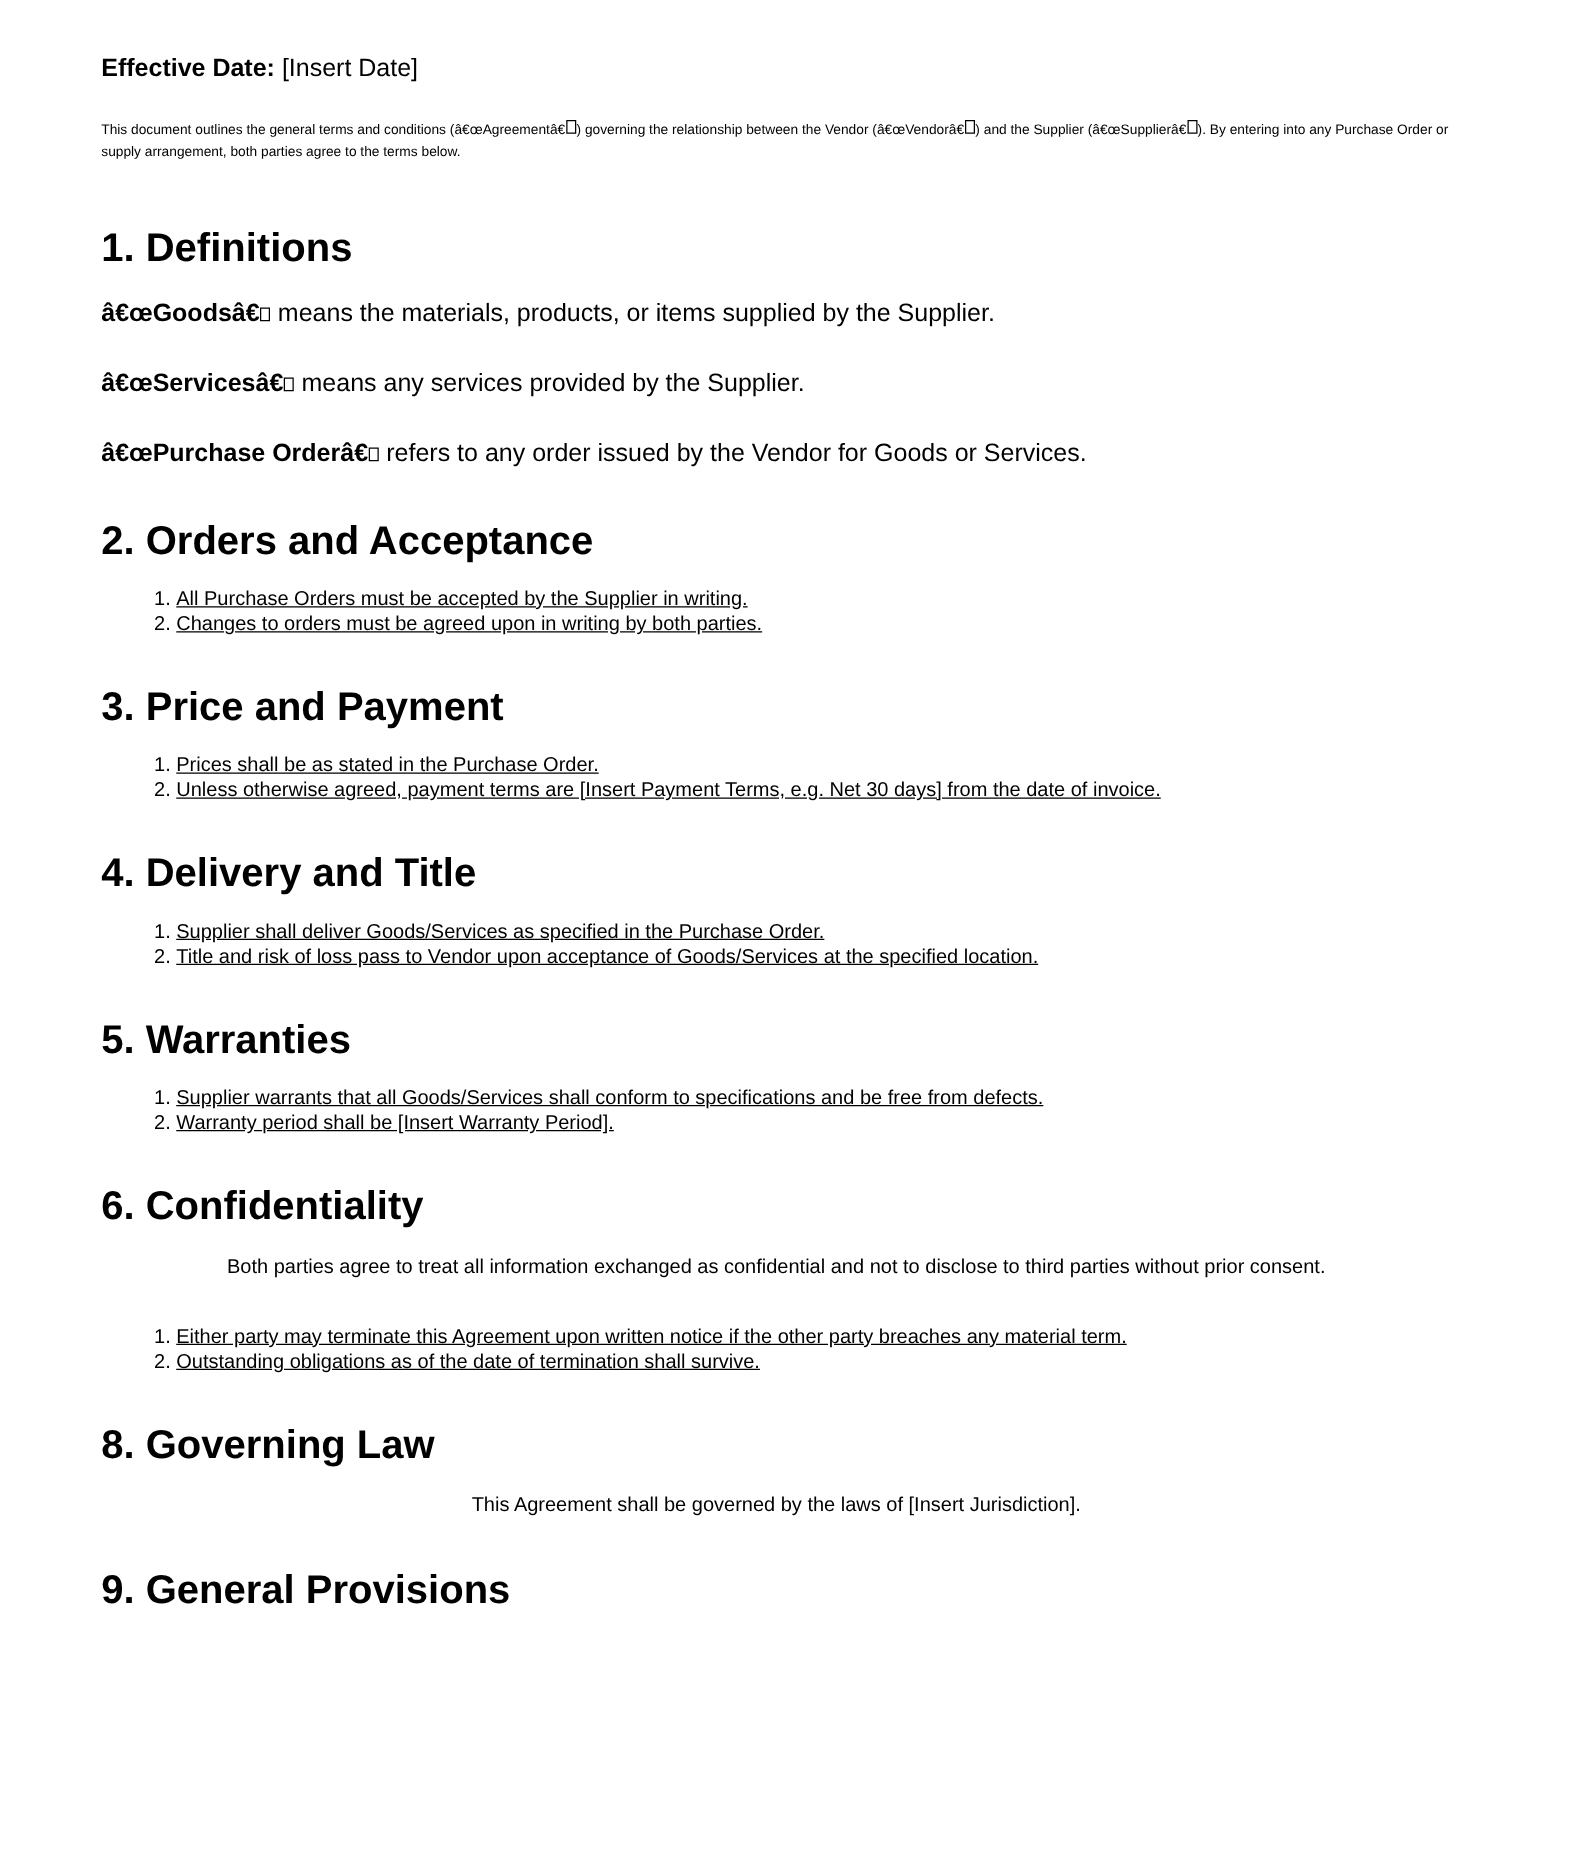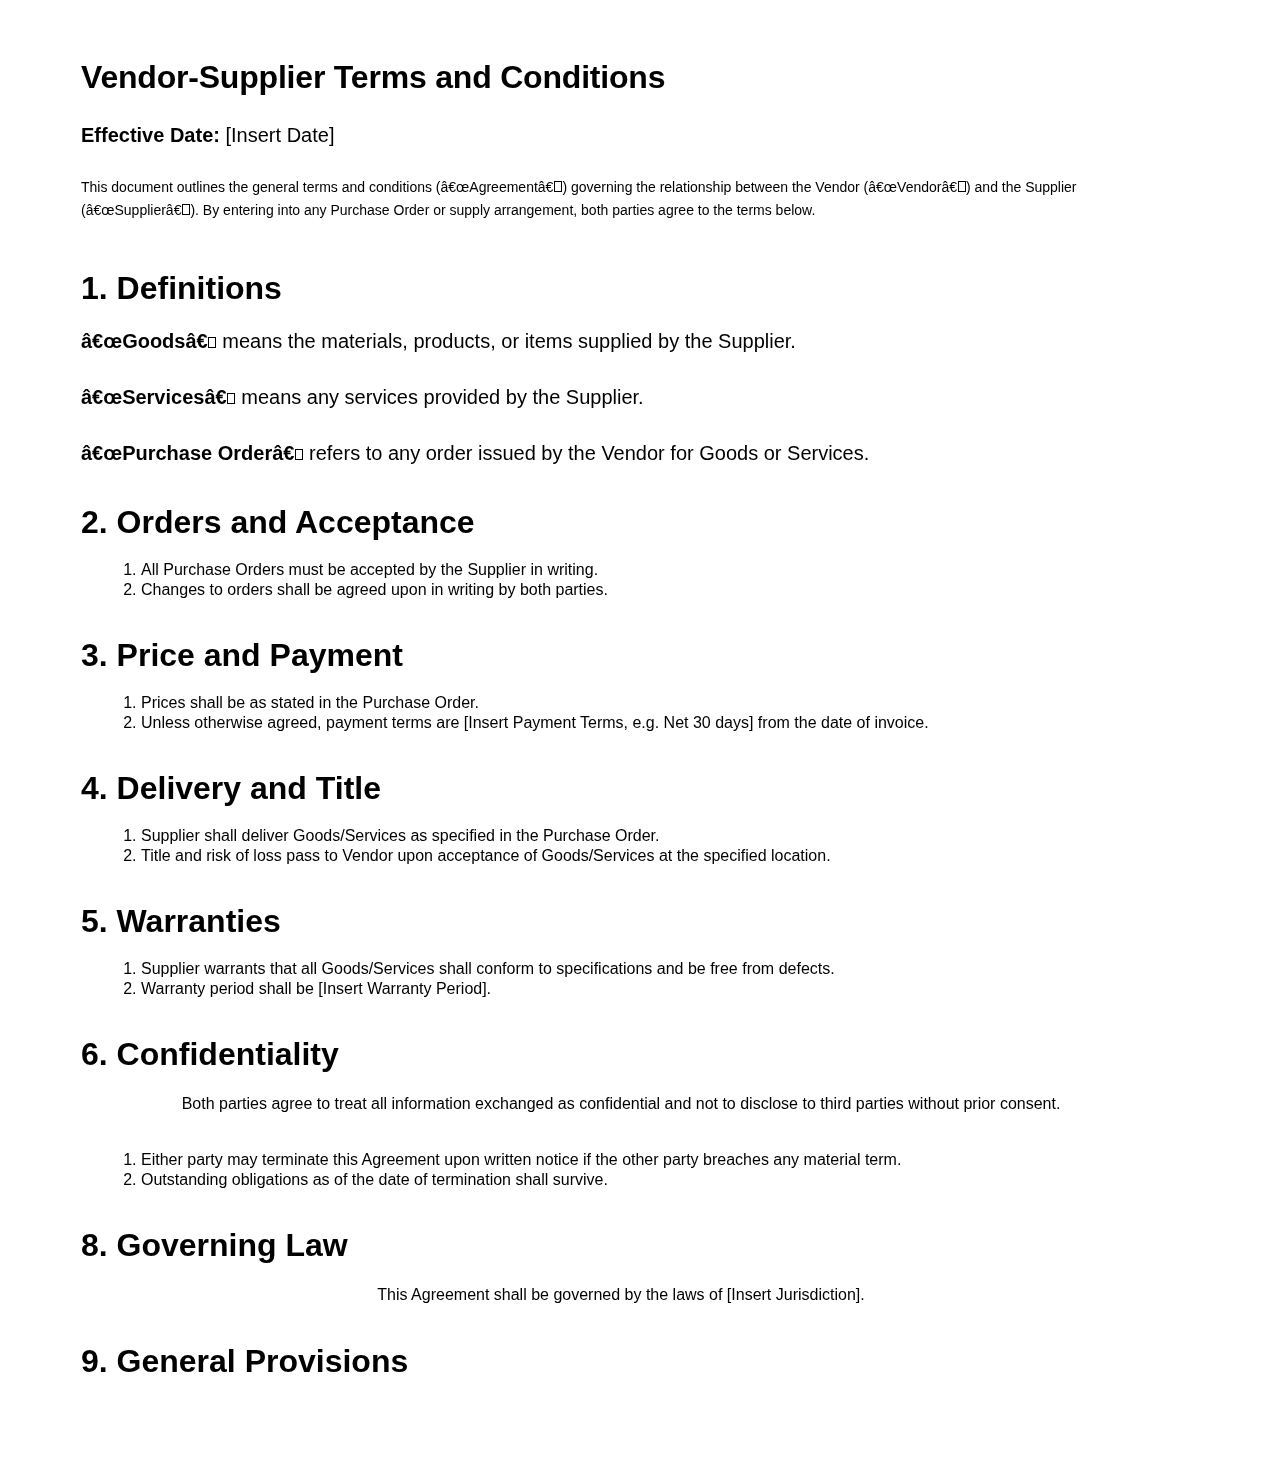--- a/index.html
+++ b/index.html
@@ -28,21 +28,21 @@
     margin: 18px 0 24px 0;
     letter-spacing: -0.2px;
   }
   .effective-line {
     font-size: 20px;
     line-height: 1.5;
     margin: 0 0 26px 0;
   }
   .effective-line .lbl { font-weight: bold; }
   .intro {
-    font-size: 14px;
+    font-size: 11px;
     line-height: 1.62;
     margin: 0 0 46px 0;
     max-width: 1080px;
   }
   h2.section-heading {
     font-size: 32px;
     font-weight: bold;
     line-height: 1.25;
     margin: 0 0 18px 0;
   }
@@ -51,20 +51,21 @@
     margin: 0;
     padding-left: 60px;
     font-size: 16px;
     line-height: 1.22;
   }
   ol.num-list { list-style: decimal outside; }
   ul.bullet-list { list-style: disc outside; padding-left: 62px; }
   ol.num-list li, ul.bullet-list li {
     margin: 0;
     padding: 0 0 1px 0;
+    text-decoration: underline;
   }
   p.body-para {
     font-size: 16px;
     line-height: 1.5;
     margin: 0;
     max-width: 1080px;
     text-align: center;
   }
   
   .notdef {
@@ -76,21 +77,20 @@
     vertical-align: 0px;
     margin: 0 0.5px;
   }
   .mq { white-space: nowrap; }
 </style>
 </head>
 <body>
 
 <div class="page">
 
-  <h1 class="doc-title">Vendor-Supplier Terms and Conditions</h1>
 
   <p class="effective-line">
     <span class="lbl">Effective Date:</span>
     <span>[Insert Date]</span>
   </p>
 
   <p class="intro"><span>This document outlines the general terms and conditions (</span><span class="mq"><span>â€œ</span></span><span>Agreement</span><span class="mq"><span>â€</span><span class="notdef"></span></span><span>) governing the relationship between the Vendor (</span><span class="mq"><span>â€œ</span></span><span>Vendor</span><span class="mq"><span>â€</span><span class="notdef"></span></span><span>) and the Supplier (</span><span class="mq"><span>â€œ</span></span><span>Supplier</span><span class="mq"><span>â€</span><span class="notdef"></span></span><span>). By entering into any Purchase Order or supply arrangement, both parties agree to the terms below.</span></p>
 
   <div class="section">
     <h2 class="section-heading">1. Definitions</h2>
@@ -99,21 +99,21 @@
 
     <p class="effective-line"><span class="lbl mq"><span>â€œ</span></span><span class="lbl">Services</span><span class="lbl mq"><span>â€</span><span class="notdef"></span></span><span> means any services provided by the Supplier.</span></p>
 
     <p class="effective-line"><span class="lbl mq"><span>â€œ</span></span><span class="lbl">Purchase Order</span><span class="lbl mq"><span>â€</span><span class="notdef"></span></span><span> refers to any order issued by the Vendor for Goods or Services.</span></p>
   </div>
 
   <div class="section">
     <h2 class="section-heading">2. Orders and Acceptance</h2>
     <ol class="num-list">
       <li>All Purchase Orders must be accepted by the Supplier in writing.</li>
-      <li>Changes to orders shall be agreed upon in writing by both parties.</li>
+      <li>Changes to orders must be agreed upon in writing by both parties.</li>
     </ol>
   </div>
 
   <div class="section">
     <h2 class="section-heading">3. Price and Payment</h2>
     <ol class="num-list">
       <li>Prices shall be as stated in the Purchase Order.</li>
       <li>Unless otherwise agreed, payment terms are [Insert Payment Terms, e.g. Net 30 days] from the date of invoice.</li>
     </ol>
   </div>

